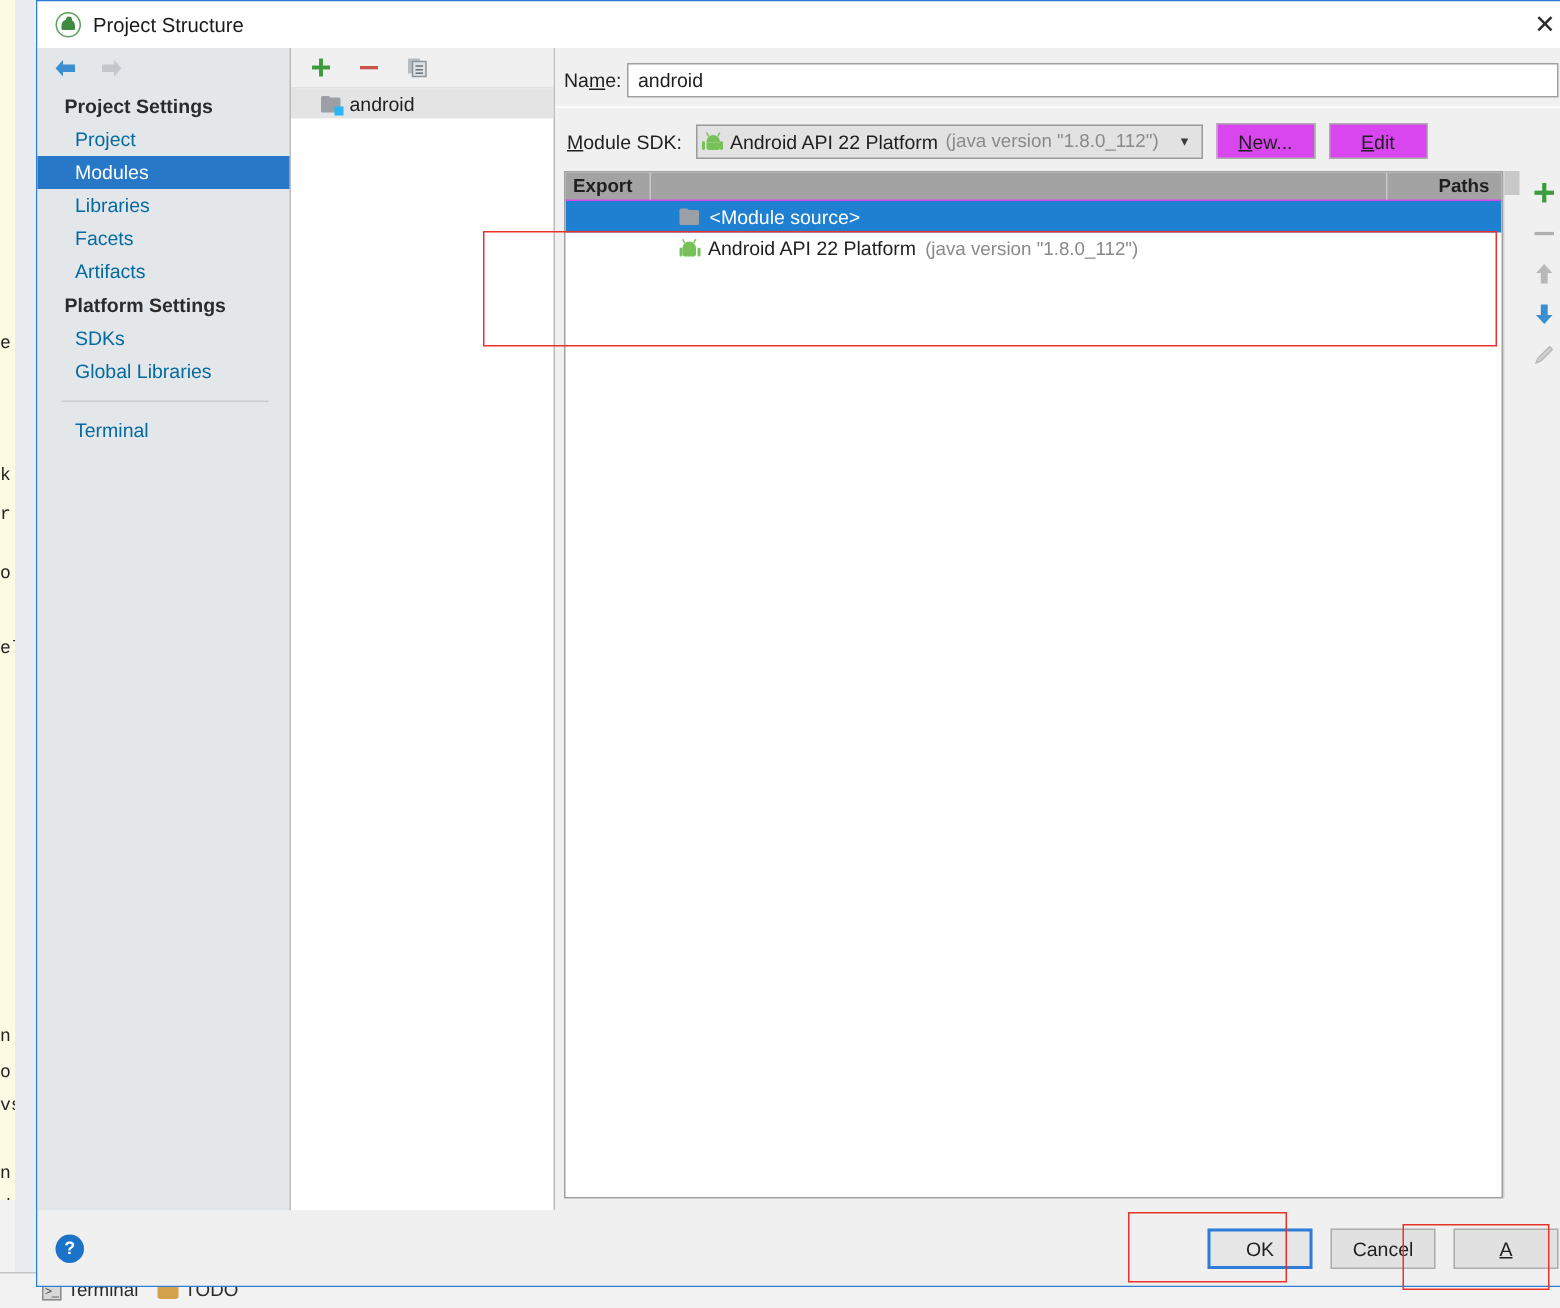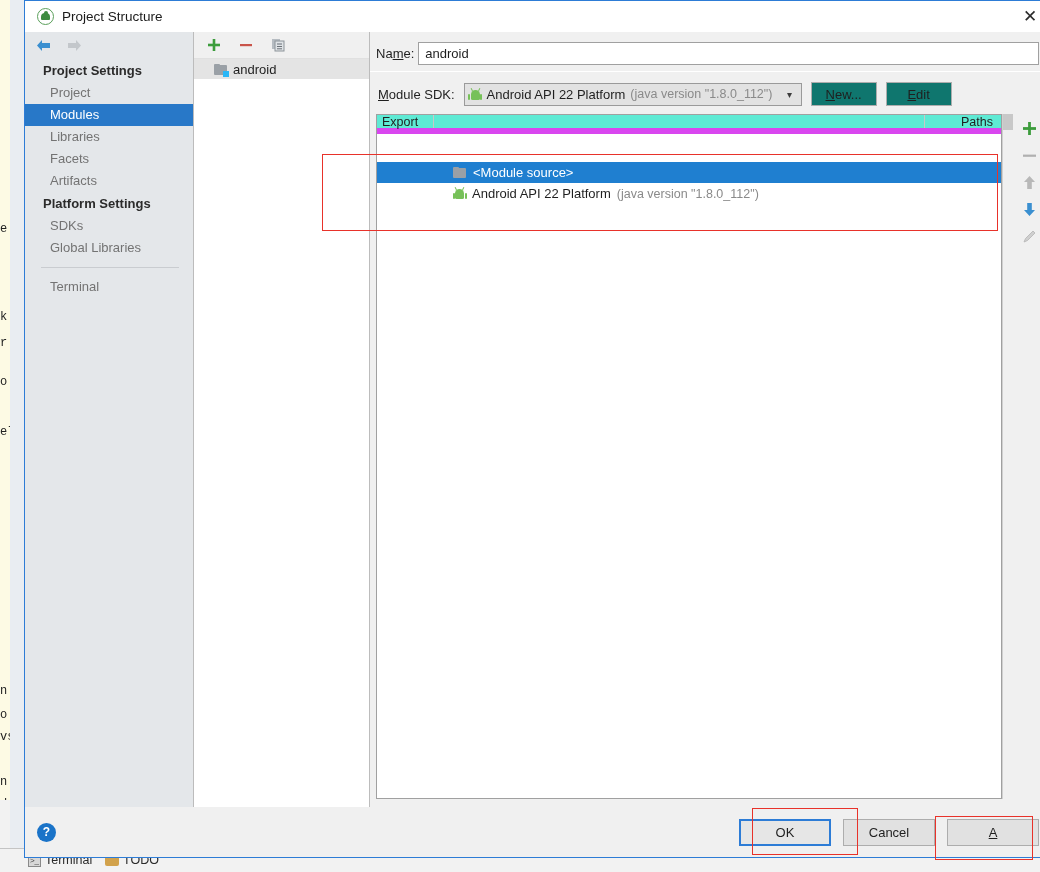--- a/index.html
+++ b/index.html
@@ -95,21 +95,21 @@
   #nav-arrows {
     height: 27px; display: flex; align-items: center; padding-left: 10px; gap: 14px;
   }
   .nav-arrow { width: 17px; height: 15px; position: relative; cursor: pointer; }
   .nav-arrow svg { display: block; }
   .nav-group-title {
     font-weight: bold; font-size: 13px; color: #2b2b2b;
     padding: 4px 0 4px 18px;
   }
   .nav-item {
-    font-size: 13px; color: #737373;
+    font-size: 13px; color: #0369a1;
     padding: 3px 0 3px 25px; height: 22px; line-height: 16px; cursor: pointer;
   }
   .nav-item.selected { background: #2878c8; color: #ffffff; }
   .nav-sep { height: 1px; background: #c9ccd0; margin: 8px 14px 8px 16px; }
 
   
   #modules-panel {
     width: 176px; background: #ffffff;
     border-right: 1px solid #bcbcbc;
     display: flex; flex-direction: column; flex: none;
@@ -188,21 +188,21 @@
   }
   #sdk-combo .android-icon { flex: none; }
   .sdk-text { font-size: 13px; white-space: nowrap; }
   .sdk-sub { color: #8a8a8a; font-size: 12.5px; }
   .combo-chevron {
     margin-left: auto; width: 14px; text-align: center;
     font-size: 10px; color: #3c3c3c;
   }
   .btn {
     height: 24px; min-width: 66px; padding: 0 10px;
-    background: #0f766e; border: 1px solid #adadad;
+    background: #d946ef; border: 1px solid #adadad;
     font-family: "Liberation Sans", sans-serif; font-size: 13px; color: #1f1f1f;
     cursor: pointer;
   }
   .btn u { text-decoration: underline; }
 
   
   .android-icon { width: 13px; height: 13px; position: relative; display: inline-block; }
   .android-icon .head {
     position: absolute; left: 2px; top: 2px; width: 9px; height: 5px;
     background: #77c159; border-radius: 4.5px 4.5px 0 0;
@@ -224,31 +224,31 @@
   .android-icon .ant-l { left: 3px; transform: rotate(-28deg); }
   .android-icon .ant-r { right: 3px; transform: rotate(28deg); }
 
   
   #deps-area { flex: 1; display: flex; min-height: 0; padding-bottom: 8px; }
   #deps-table-wrap {
     flex: 1; background: #ffffff; border: 1px solid #a0a0a0;
     display: flex; flex-direction: column; min-width: 0;
   }
   #deps-header {
-    display: flex; height: 19px; background: #5eead4;
-    border-bottom: 6px solid #d946ef; flex: none;
+    display: flex; height: 19px; background: #a3a3a3;
+    border-bottom: 1px solid #d946ef; flex: none; font-weight: bold;
   }
   .th {
     font-size: 12.5px; color: #1f1f1f; display: flex; align-items: center;
     padding: 0 5px; cursor: pointer;
   }
   .th.export { width: 57px; border-right: 1px solid #c8c8c8; }
   .th.middle { flex: 1; border-right: 1px solid #c8c8c8; }
   .th.scope { width: 76px; justify-content: flex-end; padding-right: 8px; }
-  #deps-rows { flex: 1; overflow: hidden; margin-top: 28px; }
+  #deps-rows { flex: 1; overflow: hidden; }
   .dep-row {
     height: 21px; display: flex; align-items: center; gap: 6px;
     padding-left: 76px; font-size: 13px; cursor: pointer;
   }
   .dep-row.selected { background: #1f7fd0; color: #ffffff; }
   .dep-sub { color: #8a8a8a; font-size: 12.5px; }
   #deps-vscroll {
     width: 10px; background: #f0f0f0; border-left: 1px solid #d0d0d0; flex: none;
   }
   #deps-vscroll .thumb { width: 10px; height: 16px; background: #c8c8c8; }
@@ -265,21 +265,21 @@
     display: flex; align-items: center; padding: 0 14px 0 12px;
     background: #f0f0f0;
   }
   #help-btn {
     width: 19px; height: 19px; border-radius: 50%;
     background: #1a73c8; color: #fff; font-size: 12px; font-weight: bold;
     display: flex; align-items: center; justify-content: center; cursor: pointer;
   }
   #footer-actions { margin-left: auto; display: flex; gap: 12px; }
   .footer-btn {
-    width: 92px; height: 27px; background: #e1e1e1;
+    width: 70px; height: 27px; background: #e1e1e1;
     border: 1px solid #adadad; font-family: "Liberation Sans", sans-serif;
     font-size: 13px; color: #1f1f1f; cursor: pointer;
   }
   .footer-btn.default { border: 2px solid #2d7cd6; background: #e6e6e6; }
   .footer-btn u { text-decoration: underline; }
 
   
   .annot {
     position: absolute; border: 1.5px solid #e8322a;
     pointer-events: none; z-index: 50;

